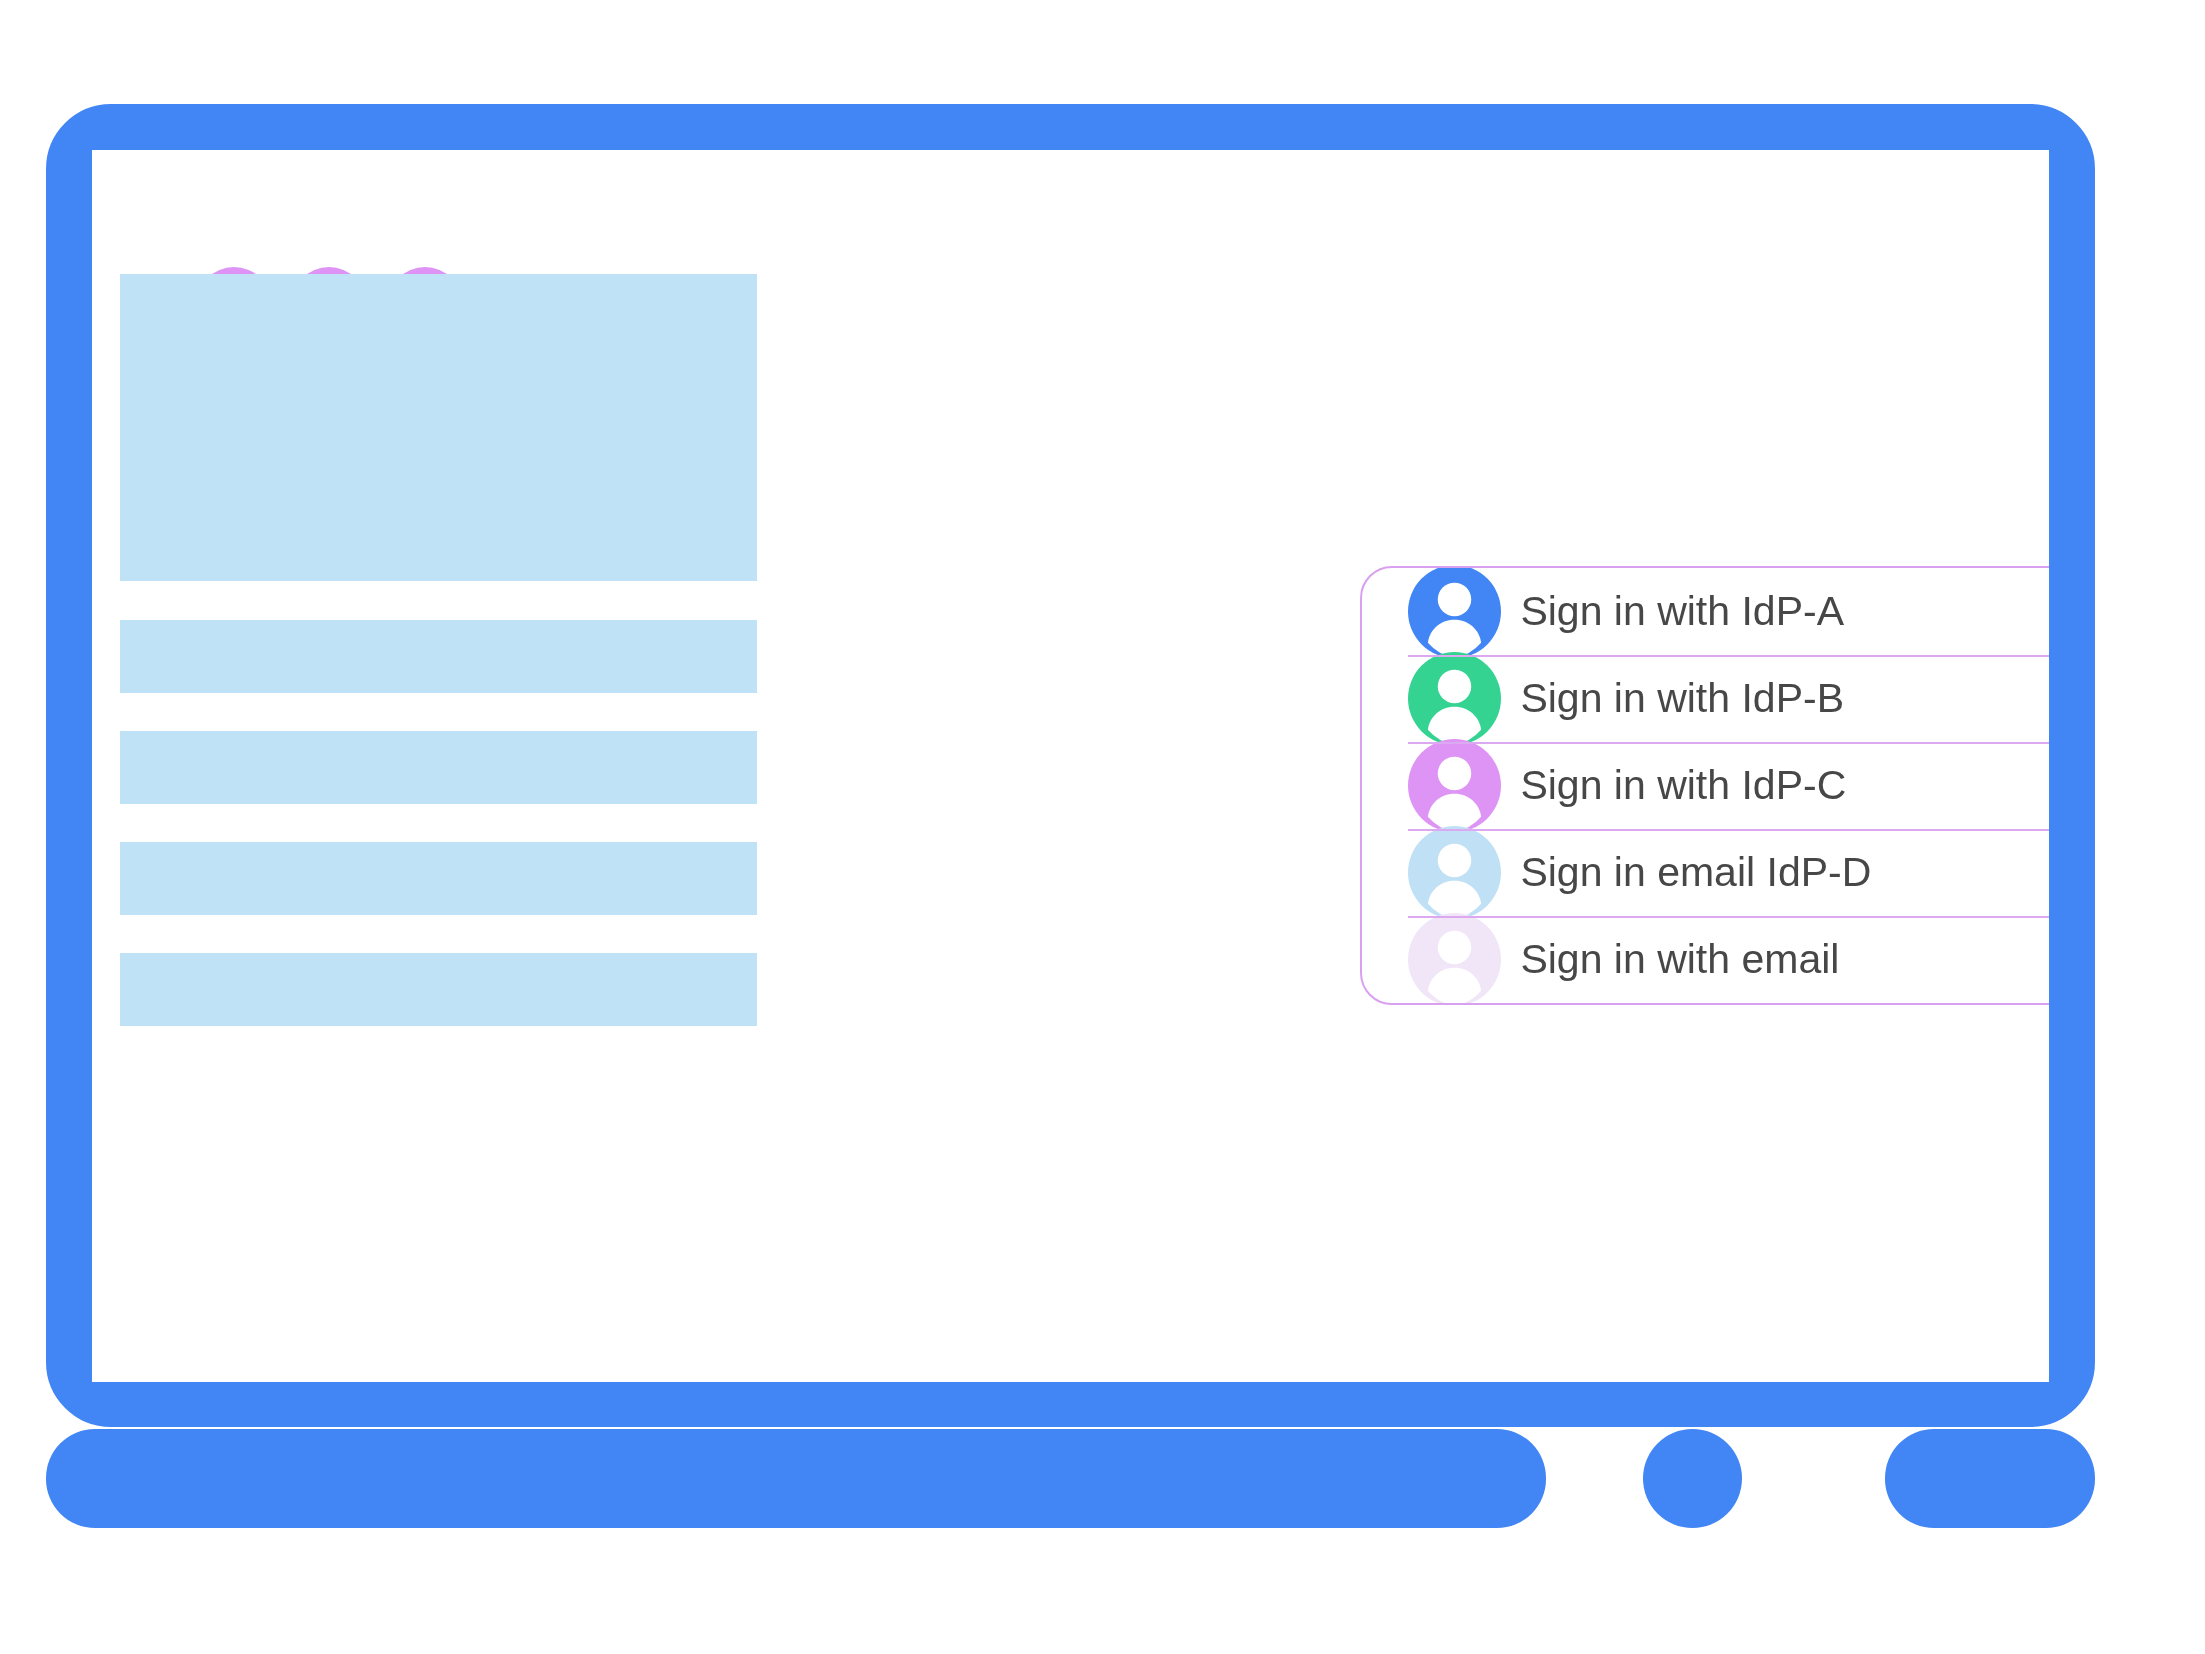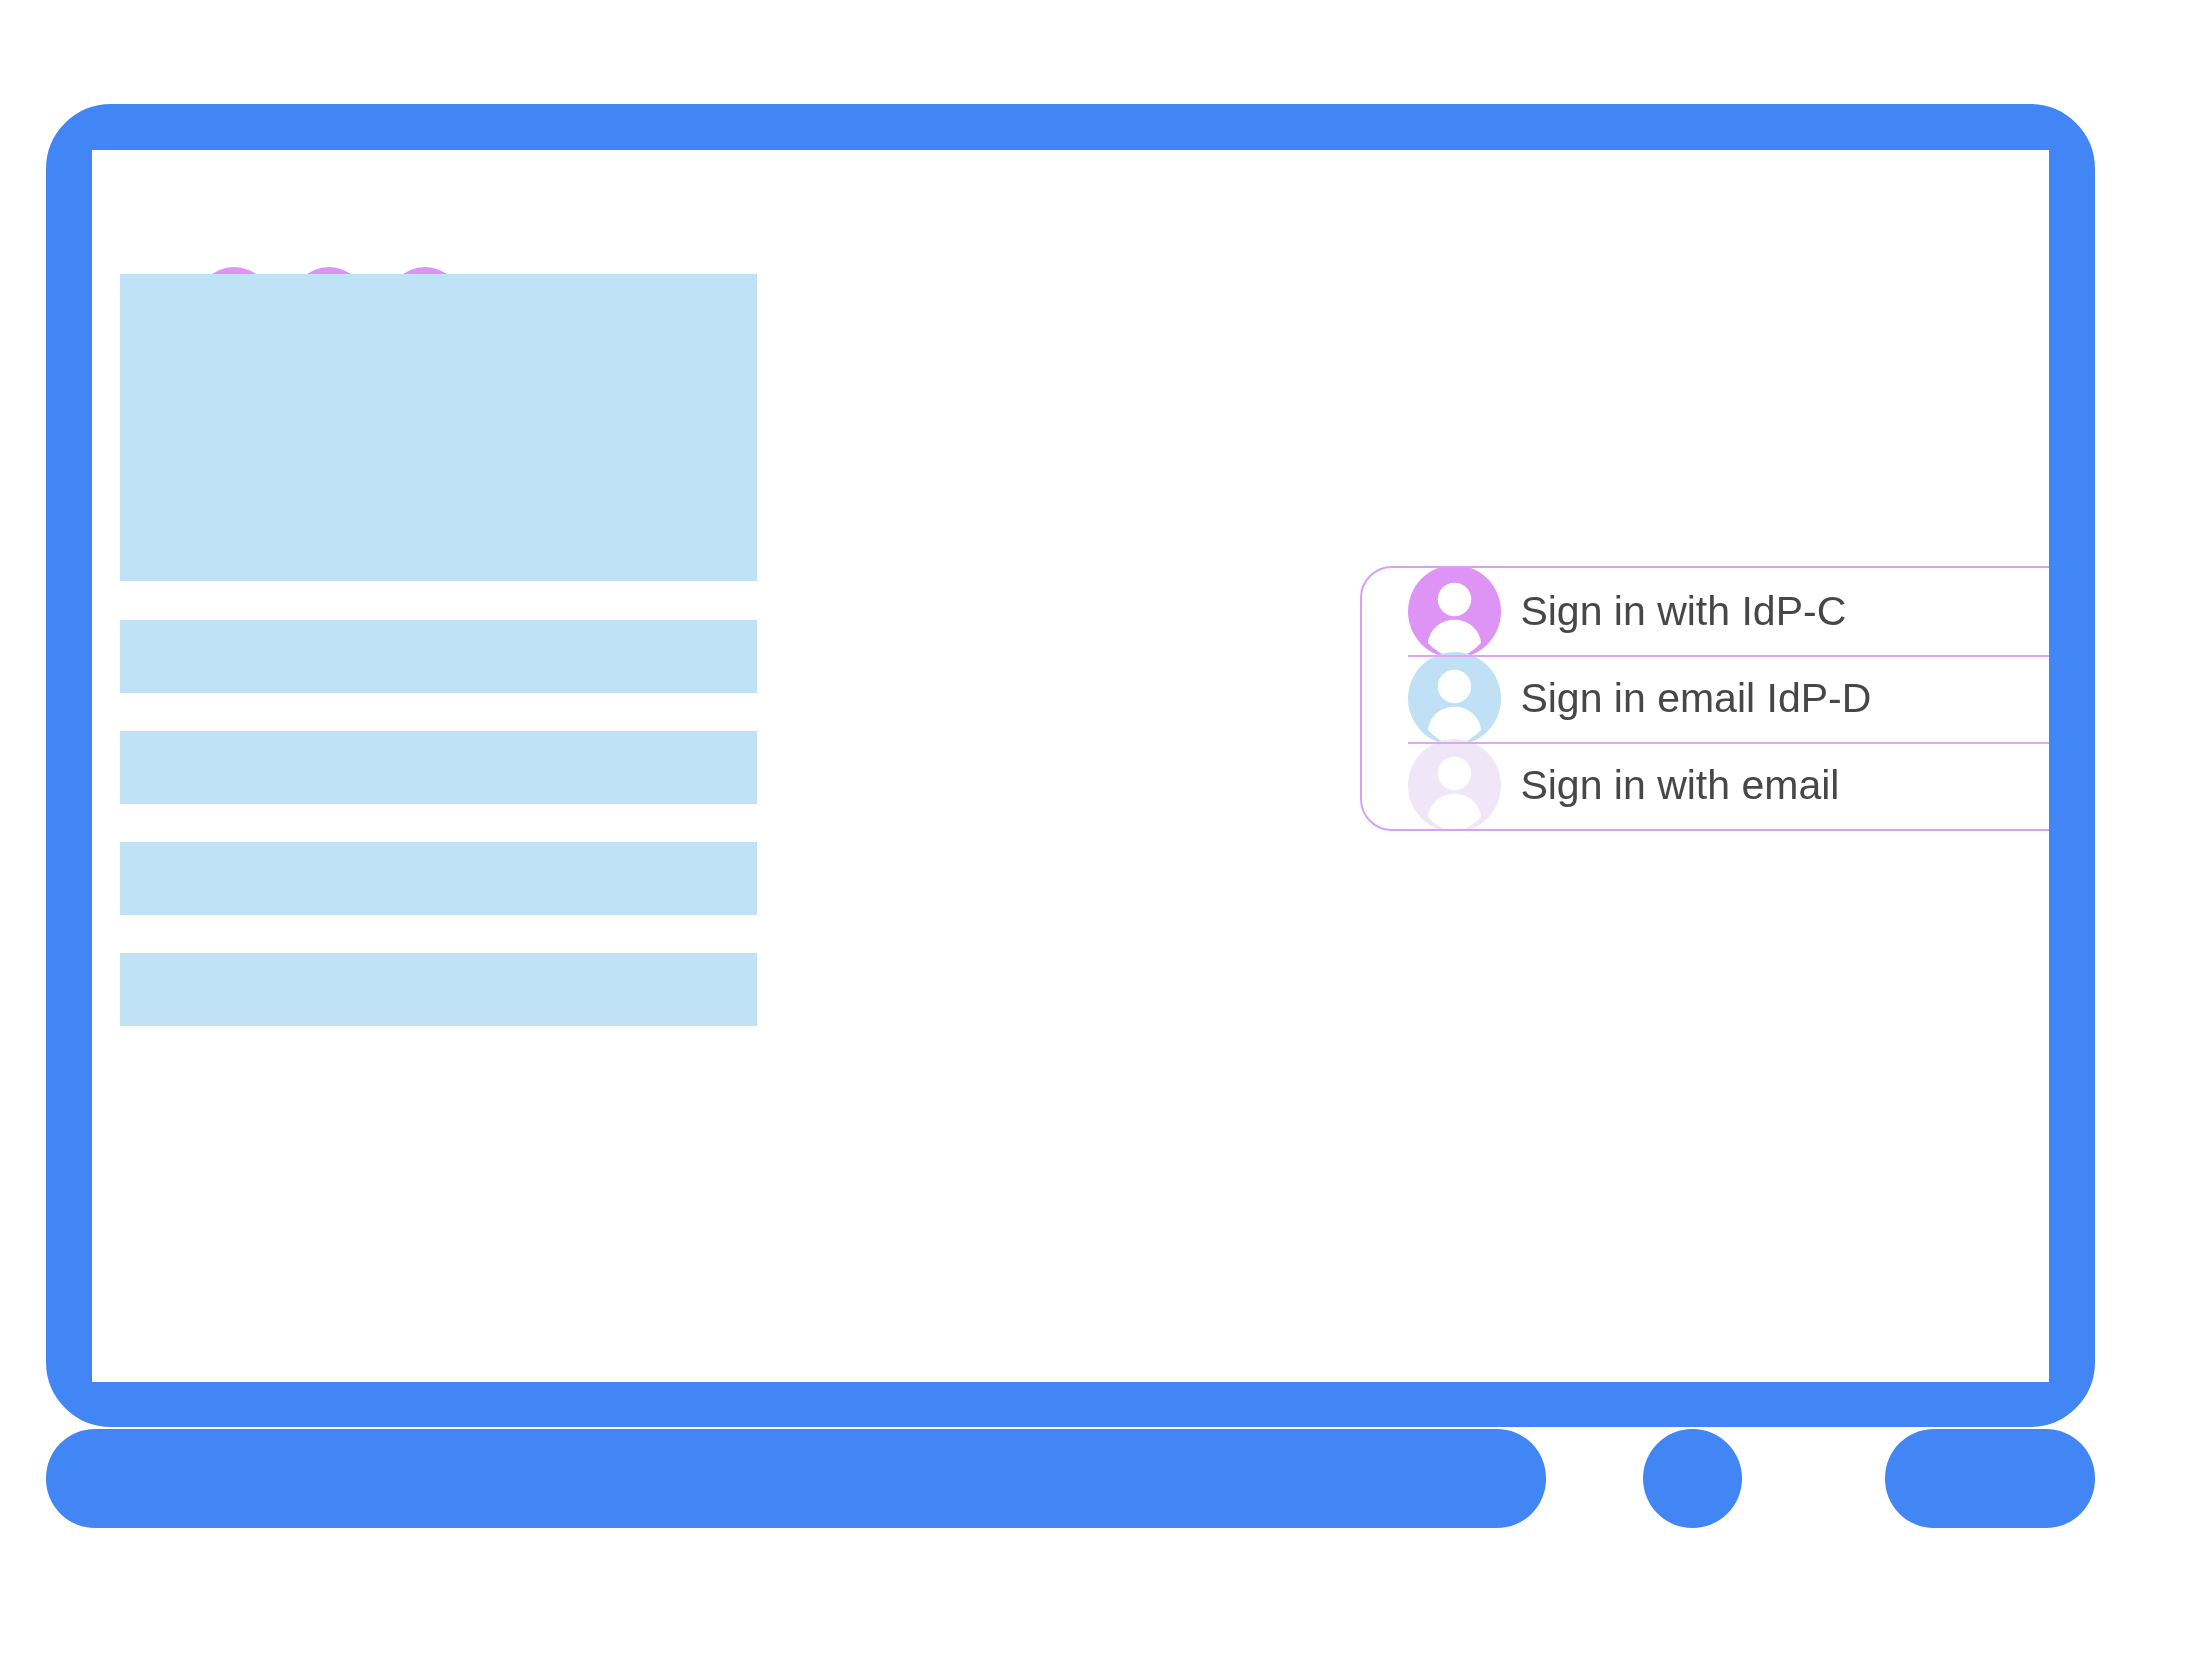--- a/index.html
+++ b/index.html
@@ -172,20 +172,36 @@
       <div class="skeleton-block" style="height: 307px; margin-top: 0px;"></div>
       <div class="skeleton-block" style="height: 73px; margin-top: 39px;"></div>
       <div class="skeleton-block" style="height: 73px; margin-top: 38px;"></div>
       <div class="skeleton-block" style="height: 73px; margin-top: 38px;"></div>
       <div class="skeleton-block" style="height: 73px; margin-top: 38px;"></div>
     </div>
 
   <div id="account-chooser">
       <div class="account-row">
         <span class="avatar"><svg viewBox="0 0 100 100" width="93" height="93" aria-hidden="true">
+            <circle cx="50" cy="50" r="50" fill="#4285f4"></circle>
+            <circle cx="50" cy="37" r="18" fill="#ffffff"></circle>
+            <path d="M50 59c-15.5 0-27 11.2-28.6 24.6A50 50 0 0 0 50 100a50 50 0 0 0 28.6-16.4C77 70.2 65.5 59 50 59z" fill="#ffffff"></path>
+          </svg></span>
+        <span class="account-label">Sign in with IdP-A</span>
+      </div>
+      <div class="account-row">
+        <span class="avatar"><svg viewBox="0 0 100 100" width="93" height="93" aria-hidden="true">
+            <circle cx="50" cy="50" r="50" fill="#34d391"></circle>
+            <circle cx="50" cy="37" r="18" fill="#ffffff"></circle>
+            <path d="M50 59c-15.5 0-27 11.2-28.6 24.6A50 50 0 0 0 50 100a50 50 0 0 0 28.6-16.4C77 70.2 65.5 59 50 59z" fill="#ffffff"></path>
+          </svg></span>
+        <span class="account-label">Sign in with IdP-B</span>
+      </div>
+      <div class="account-row">
+        <span class="avatar"><svg viewBox="0 0 100 100" width="93" height="93" aria-hidden="true">
             <circle cx="50" cy="50" r="50" fill="#dd94f5"></circle>
             <circle cx="50" cy="37" r="18" fill="#ffffff"></circle>
             <path d="M50 59c-15.5 0-27 11.2-28.6 24.6A50 50 0 0 0 50 100a50 50 0 0 0 28.6-16.4C77 70.2 65.5 59 50 59z" fill="#ffffff"></path>
           </svg></span>
         <span class="account-label">Sign in with IdP-C</span>
       </div>
       <div class="account-row">
         <span class="avatar"><svg viewBox="0 0 100 100" width="93" height="93" aria-hidden="true">
             <circle cx="50" cy="50" r="50" fill="#bfe0f5"></circle>
             <circle cx="50" cy="37" r="18" fill="#ffffff"></circle>

